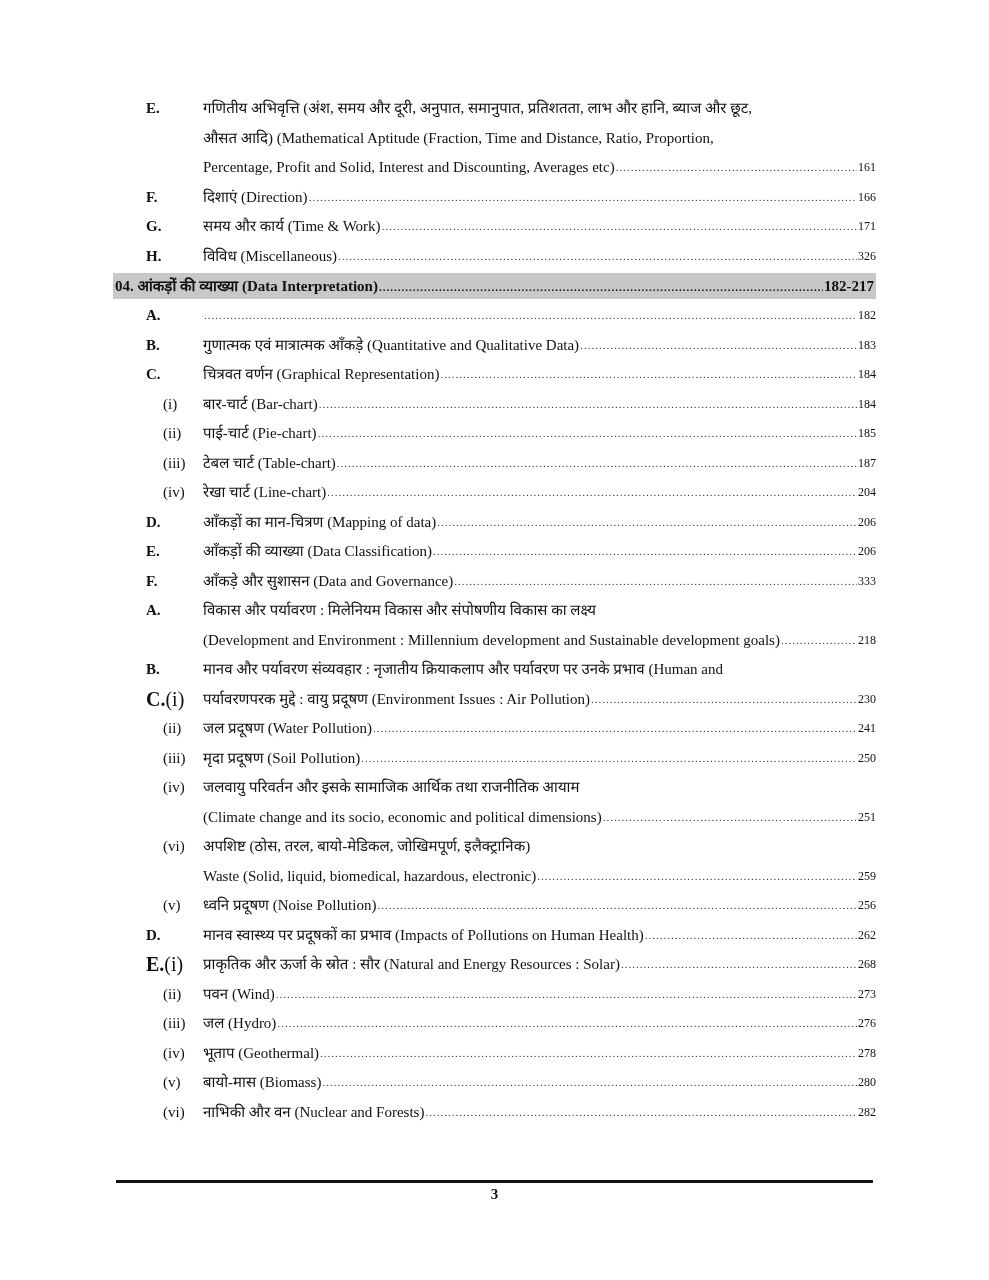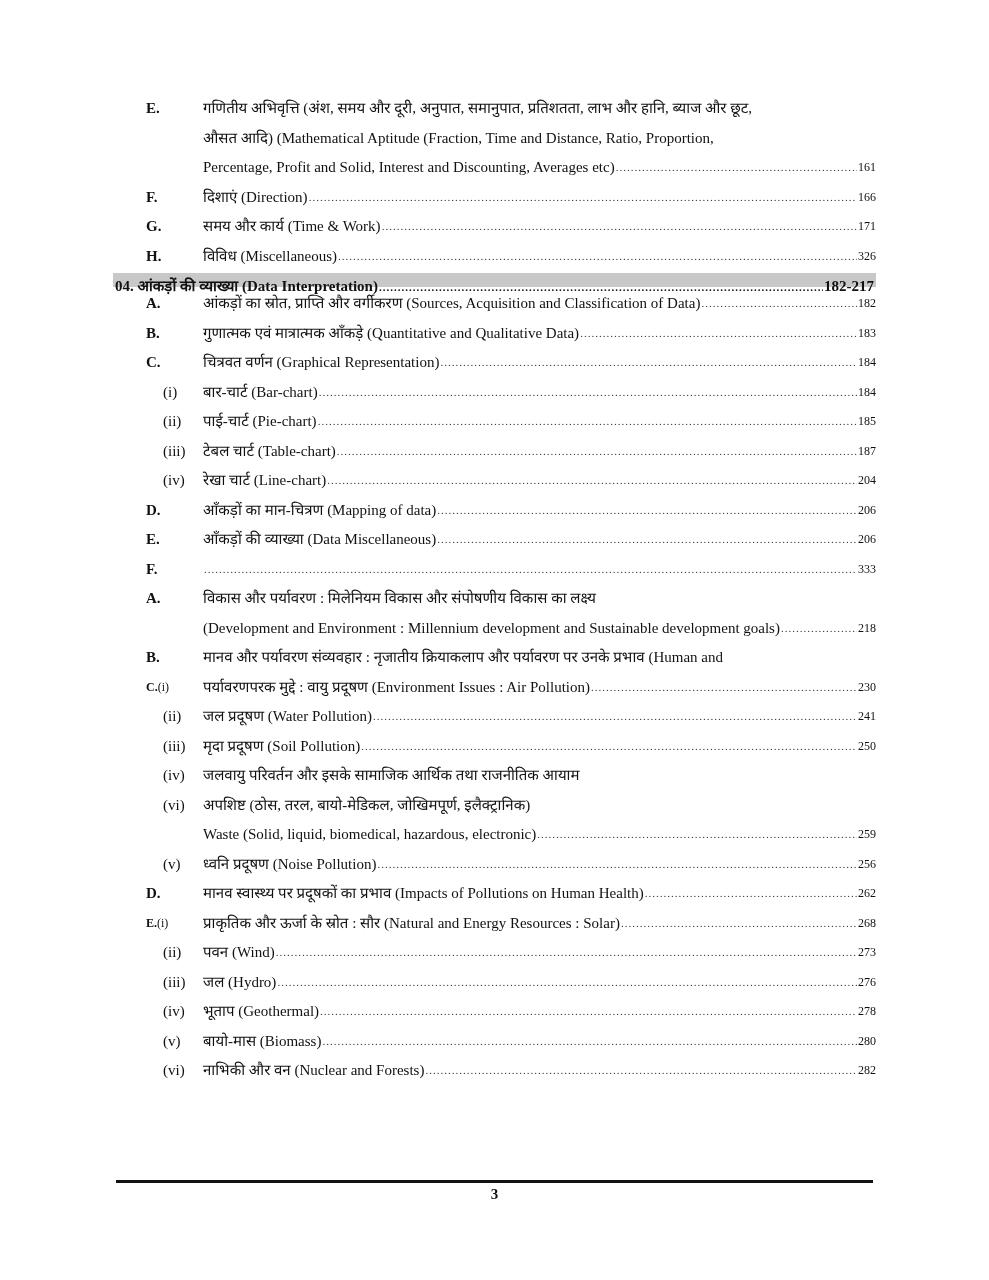--- a/index.html
+++ b/index.html
@@ -13,38 +13,38 @@
     position: relative; height: 29.5px; line-height: 29.5px;
     font-size: 15px; white-space: nowrap;
   }
   .row .letter {
     position: absolute; left: 33px; font-weight: bold; font-size: 15px;
   }
   .row .roman {
     position: absolute; left: 50px; font-size: 15px;
   }
   .row .letter-roman {
-    position: absolute; left: 33px; font-size: 12px;
+    position: absolute; left: 33px; font-size: 20px;
   }
   .row .letter-roman b { font-weight: bold; }
   .row .text {
     position: absolute; left: 90px; right: 0; display: flex; align-items: center;
   }
   .row .text .title { flex: 0 0 auto; font-size: 15px; }
   .row .text .dots {
     flex: 1 1 auto; overflow: hidden; margin: 0 1px;
     font-size: 11px; letter-spacing: 1px; color: #333;
   }
   .row .text .dots::before {
     content: "................................................................................................................................................................................................................................";
   }
   .row .text .page { flex: 0 0 auto; font-size: 12px; }
   .row.cont .text .title { }
   .section {
-    position: relative; height: 14px; line-height: 26px; margin: 2px 0 2px 0;
+    position: relative; height: 26px; line-height: 26px; margin: 2px 0 2px 0;
     background: #c8c8c8; font-weight: bold; font-size: 15px; white-space: nowrap;
     display: flex; align-items: baseline; padding: 0 2px 0 2px;
   }
   .section .title { flex: 0 0 auto; }
   .section .dots {
     flex: 1 1 auto; overflow: hidden; font-size: 11px; letter-spacing: 1px; margin: 0 1px;
   }
   .section .dots::before {
     content: "................................................................................................................................................................................................................................";
   }
@@ -104,21 +104,20 @@
       </span>
     </div>
     <div class="section">
       <span class="title">04. आंकड़ों की व्याख्या (Data Interpretation)</span>
       <span class="dots"></span>
       <span class="page">182-217</span>
     </div>
     <div class="row">
       <span class="letter">A.</span>
       <span class="text">
-        <span class="title">आंकड़ों का स्रोत, प्राप्ति और वर्गीकरण (Sources, Acquisition and Classification of Data)</span>
         <span class="dots"></span>
         <span class="page">182</span>
       </span>
     </div>
     <div class="row">
       <span class="letter">B.</span>
       <span class="text">
         <span class="title">गुणात्मक एवं मात्रात्मक आँकड़े  (Quantitative and Qualitative Data)</span>
         <span class="dots"></span>
         <span class="page">183</span>
@@ -168,28 +167,29 @@
       <span class="letter">D.</span>
       <span class="text">
         <span class="title">आँकड़ों का मान-चित्रण (Mapping of data)</span>
         <span class="dots"></span>
         <span class="page">206</span>
       </span>
     </div>
     <div class="row">
       <span class="letter">E.</span>
       <span class="text">
-        <span class="title">आँकड़ों की व्याख्या (Data Miscellaneous)</span>
+        <span class="title">आँकड़ों की व्याख्या (Data Classification)</span>
         <span class="dots"></span>
         <span class="page">206</span>
       </span>
     </div>
     <div class="row">
       <span class="letter">F.</span>
       <span class="text">
+        <span class="title">आँकड़े और सुशासन (Data and Governance)</span>
         <span class="dots"></span>
         <span class="page">333</span>
       </span>
     </div>
     <div class="row">
       <span class="letter">A.</span>
       <span class="text">
         <span class="title">विकास और पर्यावरण : मिलेनियम विकास और संपोषणीय विकास का लक्ष्य</span>
       </span>
     </div>
@@ -227,20 +227,27 @@
       <span class="text">
         <span class="title">मृदा प्रदूषण (Soil Pollution)</span>
         <span class="dots"></span>
         <span class="page">250</span>
       </span>
     </div>
     <div class="row">
       <span class="roman">(iv)</span>
       <span class="text">
         <span class="title">जलवायु परिवर्तन और इसके सामाजिक आर्थिक तथा राजनीतिक आयाम</span>
+      </span>
+    </div>
+    <div class="row cont">
+      <span class="text">
+        <span class="title">(Climate change and its socio, economic and political dimensions)</span>
+        <span class="dots"></span>
+        <span class="page">251</span>
       </span>
     </div>
     <div class="row">
       <span class="roman">(vi)</span>
       <span class="text">
         <span class="title">अपशिष्ट (ठोस, तरल, बायो-मेडिकल, जोखिमपूर्ण, इलैक्ट्रानिक)</span>
       </span>
     </div>
     <div class="row cont">
       <span class="text">

